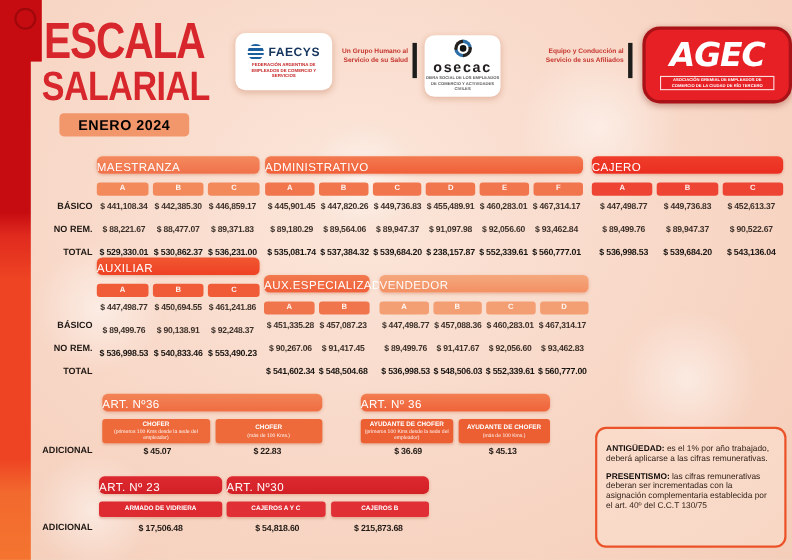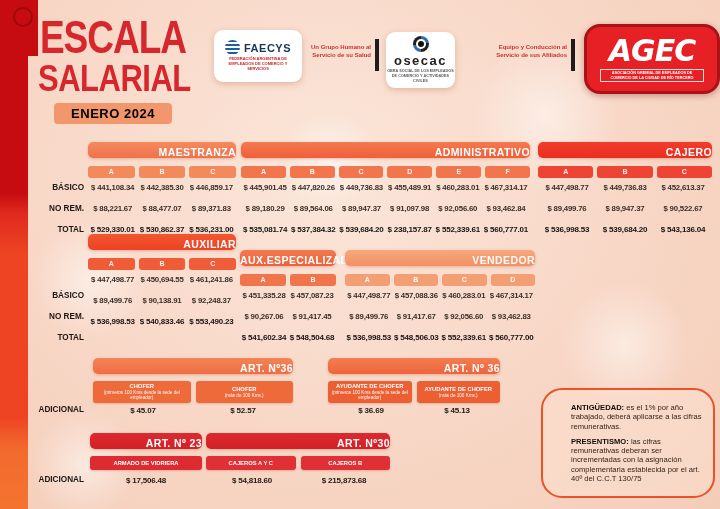--- a/index.html
+++ b/index.html
@@ -44,21 +44,21 @@
     border-radius:16px;box-shadow:0 2px 6px rgba(120,20,10,.35);display:flex;flex-direction:column;align-items:center;justify-content:center;}
   .agec-name{font-size:30px;font-weight:900;font-style:italic;color:#ffffff;line-height:1;letter-spacing:-1px;
     font-family:"DejaVu Sans","Liberation Sans",sans-serif;}
   .agec-sub{font-size:3.8px;color:#ffffff;border:1px solid rgba(255,255,255,.85);padding:1px 3px;margin-top:3px;
     text-align:center;width:96px;line-height:1.25;font-weight:700;}
   
   .rlabel{position:absolute;left:24px;width:60px;text-align:right;font-size:8.2px;font-weight:800;color:#1e1713;
     height:12px;line-height:12px;letter-spacing:0;}
   
   .sal-table,.art-table{position:absolute;height:96px;}
-  .t-header{height:16px;line-height:20px;border-radius:5px;color:#fff;font-weight:700;text-align:right;
+  .t-header{height:16px;line-height:20px;border-radius:5px;color:#fff;font-weight:400;text-align:left;
     font-size:10.5px;letter-spacing:.4px;box-shadow:0 1px 3px rgba(180,70,30,.3);}
   .chip-row{position:absolute;top:24px;left:0;right:0;display:flex;gap:4px;height:12px;}
   .chip{flex:1;border-radius:3px;color:rgba(255,255,255,.92);font-size:7px;font-weight:700;text-align:center;line-height:12px;}
   .v-row{position:absolute;left:0;right:0;display:flex;height:12px;line-height:12px;}
   .cell{flex:1;text-align:center;font-size:7.8px;font-weight:600;color:#3b2f28;letter-spacing:-0.2px;white-space:nowrap;}
   .v-row.total .cell{font-weight:800;color:#171310;font-size:8px;}
   
   .art-chip-row{position:absolute;top:23px;left:0;right:0;display:flex;gap:5px;}
   .art-chip{flex:1;border-radius:3px;color:#fff;text-align:center;display:flex;flex-direction:column;
     justify-content:center;padding:1px 2px;box-shadow:0 1px 2px rgba(180,70,30,.25);}
@@ -81,22 +81,22 @@
   .theme-vendedor .chip{background:#f49e73;}
   .theme-art36a .t-header{background:linear-gradient(180deg,#f28456,#ef6d42);}
   .theme-art36a .art-chip{background:#ee6a3a;}
   .theme-art36b .t-header{background:linear-gradient(180deg,#f37e51,#ef633a);}
   .theme-art36b .art-chip{background:#ec5f33;}
   .theme-art23 .t-header{background:linear-gradient(180deg,#dd2a30,#d32027);}
   .theme-art23 .art-chip{background:#de2b31;}
   .theme-art30 .t-header{background:linear-gradient(180deg,#dd2a30,#d32027);}
   .theme-art30 .art-chip{background:#e03036;}
   
-  .notes-box{position:absolute;left:541px;top:388px;width:174px;height:110px;border:2px solid #ec5228;border-radius:21px;
-    background:rgba(252,226,211,.45);box-sizing:border-box;padding:13px 9px 8px 28px;color:#33241a;}
+  .notes-box{position:absolute;left:541px;top:388px;width:174px;height:110px;border:2px solid #ec5228;border-radius:10px;
+    background:rgba(252,226,211,.45);box-sizing:border-box;padding:13px 9px 8px 8px;color:#33241a;}
   .note{font-size:7.6px;line-height:1.22;margin-bottom:6px;}
   .note b{color:#120d0a;font-weight:800;}
 </style>
 </head>
 <body>
 
 <div class="stage">
 
   <div class="glow" style="left:30px;top:220px;width:120px;height:120px;"></div>
   <div class="glow" style="left:280px;top:110px;width:100px;height:100px;"></div>
@@ -314,21 +314,21 @@
           <div class="art-chip-label">CHOFER</div>
           <div class="art-chip-sub">(primeros 100 Kms desde la sede del empleador)</div>
         </div>
         <div class="art-chip">
           <div class="art-chip-label">CHOFER</div>
           <div class="art-chip-sub">(más de 100 Kms.)</div>
         </div>
       </div>
       <div class="art-val-row" style="top: 47px;">
         <div class="cell">$ 45.07</div>
-        <div class="cell">$ 52.57</div>
+        <div class="cell">$ 22.83</div>
       </div>
     </div>
     <div class="art-table theme-art36b" style="left: 328px; top: 358px; width: 172px;">
       <div class="t-header">ART. Nº 36</div>
       <div class="art-chip-row" style="height: 22px;">
         <div class="art-chip">
           <div class="art-chip-label">AYUDANTE DE CHOFER</div>
           <div class="art-chip-sub">(primeros 100 Kms desde la sede del empleador)</div>
         </div>
         <div class="art-chip">

